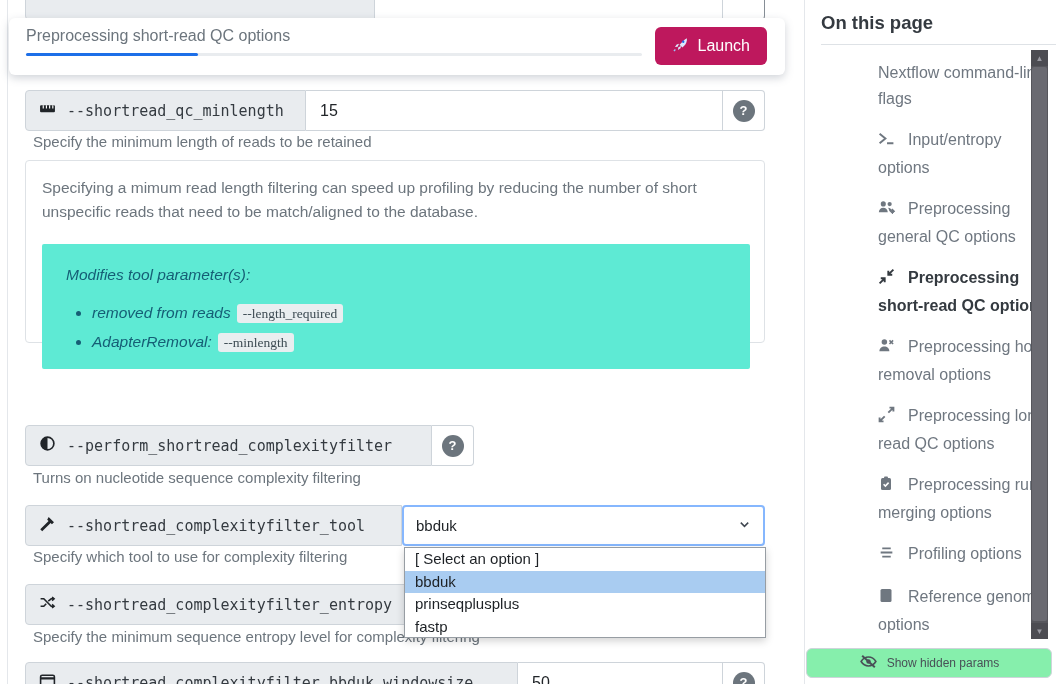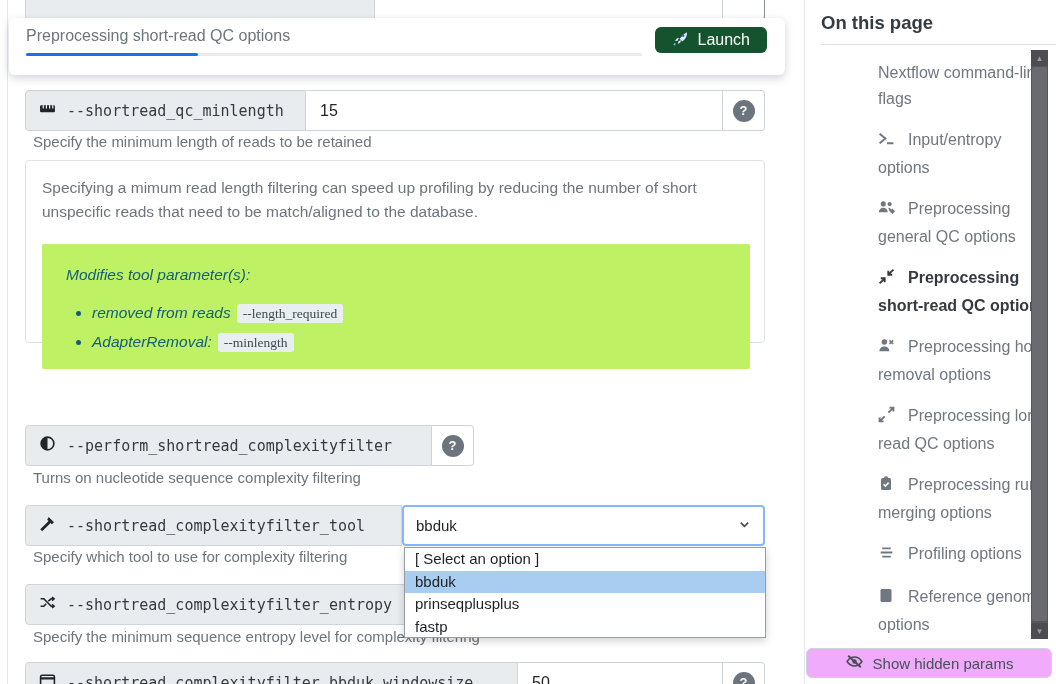--- a/index.html
+++ b/index.html
@@ -28,30 +28,30 @@
   .partial-top { top:-21px; z-index:1; }
   .partial-top .phelp { border-color:#868e96; }
 
   
   .sticky-card { position:absolute; left:1px; top:18px; width:776px; height:57px;
     background:#fff; border-radius:6px; box-shadow:0 3px 9px rgba(90,100,120,.28); z-index:10; }
   .card-title { position:absolute; left:17px; top:9px; font-size:16px; color:#6c757d; }
   .progress-track { position:absolute; left:17px; top:35px; width:616px; height:3px;
     background:#e9ecef; border-radius:2px; }
   .progress-fill { height:3px; border-radius:2px; background:#1d6fe8; }
-  .launch-btn { position:absolute; right:18px; top:9px; height:26px; padding:0 17px;
-    background:#14532d; color:#fff; border:none; border-radius:6px; font-size:16px;
+  .launch-btn { position:absolute; right:18px; top:9px; height:38px; padding:0 17px;
+    background:#be185d; color:#fff; border:none; border-radius:6px; font-size:16px;
     font-family:"Liberation Sans", sans-serif; display:flex; align-items:center; gap:9px; cursor:pointer; }
 
   
   .help-panel { position:absolute; left:17px; top:160px; width:740px; height:183px;
     border:1px solid #dee2e6; border-radius:4px; background:#fff; z-index:1; }
   .help-para { margin:15px 16px 0 16px; font-size:15.5px; line-height:1.55; color:#6c757d; }
   .modifies-box { position:absolute; left:16px; top:83px; width:708px; height:125px;
-    background:#bef264; border-radius:2px; padding:22px 24px; color:#155e75; }
+    background:#5eead4; border-radius:2px; padding:22px 24px; color:#155e75; }
   .modifies-title { font-style:italic; font-size:15.5px; }
   .modifies-box ul { margin:20px 0 0 26px; }
   .modifies-box li { font-style:italic; font-size:15.5px; margin-bottom:11px; }
   .codechip { font-style:normal; font-family:Liberation Serif, serif; font-size:13.5px;
     background:#e9eef0; color:#3c4a52; padding:2px 6px; border-radius:3px; margin-left:6px; }
 
   
   .radio-group { display:flex; align-items:center; gap:36px; }
   .radio-opt { display:flex; align-items:center; gap:8px; font-size:16px; color:#212529; cursor:pointer; }
   .radio { width:17px; height:17px; border-radius:50%; border:1px solid #b4bac0; background:#fff; position:relative; }
@@ -88,21 +88,21 @@
   .sb-scroll { position:absolute; left:226px; top:50px; width:17px; height:589px;
     background:#56565c; border-radius:1px; }
   .sb-scroll .arrow { position:absolute; left:0; width:17px; height:16px; background:#4c4c52;
     color:#9a9aa2; font-size:8px; display:flex; align-items:center; justify-content:center; }
   .sb-scroll .arrow.up { top:0; }
   .sb-scroll .arrow.down { bottom:0; }
   .sb-scroll .thumb { position:absolute; left:1px; top:17px; width:15px; height:554px;
     background:#6a6a71; border-radius:2px; }
 
   .show-hidden-btn { position:absolute; left:806px; top:648px; width:246px; height:30px;
-    background:#f0abfc; border:1px solid #ced4da; border-radius:6px; color:#495057; font-size:15px;
+    background:#86efac; border:1px solid #ced4da; border-radius:6px; color:#495057; font-size:12px;
     font-family:"Liberation Sans", sans-serif; display:flex; align-items:center; justify-content:center;
     gap:9px; cursor:pointer; }
 
   .icon-dark { color:#212529; }
 </style>
 </head>
 <body>
 
 <div id="app">
 

